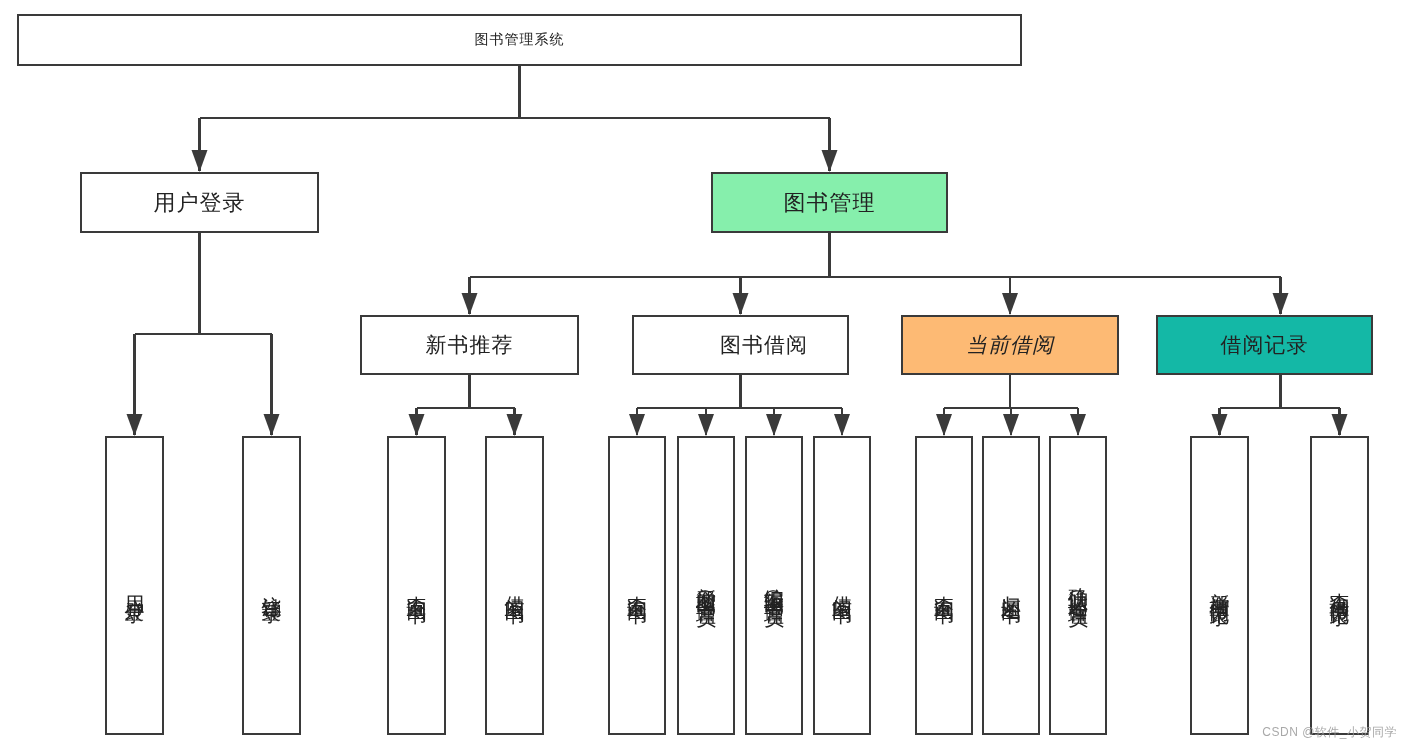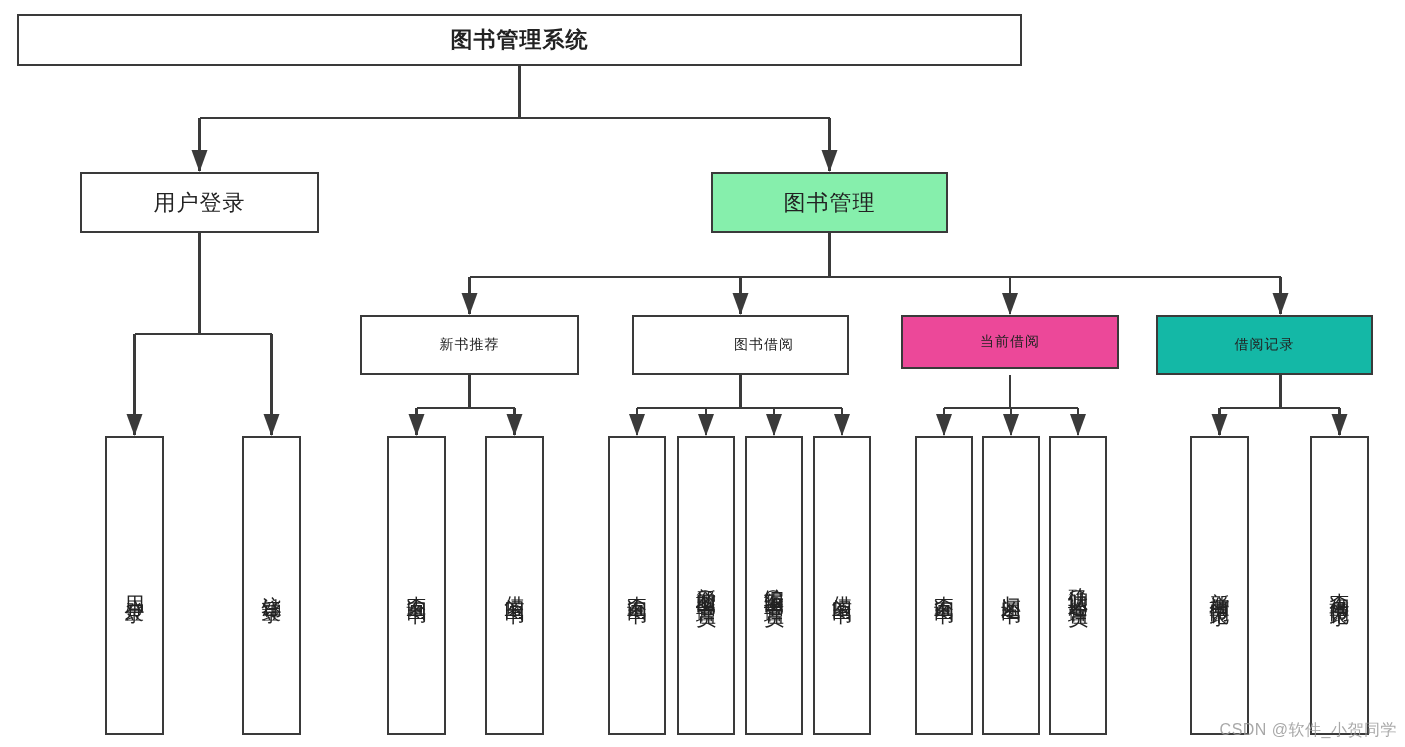--- a/index.html
+++ b/index.html
@@ -44,28 +44,28 @@
     white-space: nowrap;
     user-select: none;
   }
   .node-box.vertical .node-label {
     writing-mode: vertical-rl;
     text-orientation: upright;
     letter-spacing: 3px;
     font-size: 20px;
     white-space: nowrap;
   }
-  .node-box.level0 .node-label { font-size: 22px; font-weight: bold; }
+  .node-box.level0 .node-label { font-size: 14px; }
   .node-box.level1 .node-label { font-size: 22px; }
-  .node-box.level2 .node-label { font-size: 14px; }
+  .node-box.level2 .node-label { font-size: 21px; }
   .watermark {
     position: absolute;
     right: 8px;
     bottom: 6px;
-    font-size: 16px;
+    font-size: 12px;
     color: #9a9a9a;
     opacity: 0.85;
     letter-spacing: 0.5px;
     user-select: none;
     white-space: nowrap;
   }
 </style>
 </head>
 <body>
 
@@ -135,21 +135,21 @@
       </div>
       <div class="node-box level1" style="left: 711px; top: 172px; width: 237px; height: 61px; border-color: rgb(58, 58, 58); background: #86efac;">
         <span class="node-label" style="color: rgb(34, 34, 34);">图书管理</span>
       </div>
       <div class="node-box level2" style="left: 360px; top: 315px; width: 219px; height: 60px; border-color: rgb(58, 58, 58); background: rgb(255, 255, 255);">
         <span class="node-label" style="color: rgb(34, 34, 34);">新书推荐</span>
       </div>
       <div class="node-box level2" style="left: 632px; top: 315px; width: 217px; height: 60px; border-color: rgb(58, 58, 58); background: rgb(255, 255, 255);">
         <span class="node-label" style="color: rgb(34, 34, 34); margin-left: 47px;">图书借阅</span>
       </div>
-      <div class="node-box level2" style="left: 901px; top: 315px; width: 218px; height: 54px; border-color: rgb(58, 58, 58); background: #ec4899;">
+      <div class="node-box level2" style="left: 901px; top: 315px; width: 218px; height: 60px; border-color: rgb(58, 58, 58); background: #fdba74; font-style: italic;">
         <span class="node-label" style="color: rgb(34, 34, 34);">当前借阅</span>
       </div>
       <div class="node-box level2" style="left: 1156px; top: 315px; width: 217px; height: 60px; border-color: rgb(58, 58, 58); background: #14b8a6;">
         <span class="node-label" style="color: rgb(34, 34, 34);">借阅记录</span>
       </div>
       <div class="node-box level3 vertical" style="left: 105px; top: 436px; width: 59px; height: 299px; border-color: rgb(58, 58, 58); background: rgb(255, 255, 255);">
         <span class="node-label" style="color: rgb(34, 34, 34);">用户登录</span>
       </div>
       <div class="node-box level3 vertical" style="left: 242px; top: 436px; width: 59px; height: 299px; border-color: rgb(58, 58, 58); background: rgb(255, 255, 255);">
         <span class="node-label" style="color: rgb(34, 34, 34);">注销登录</span>

